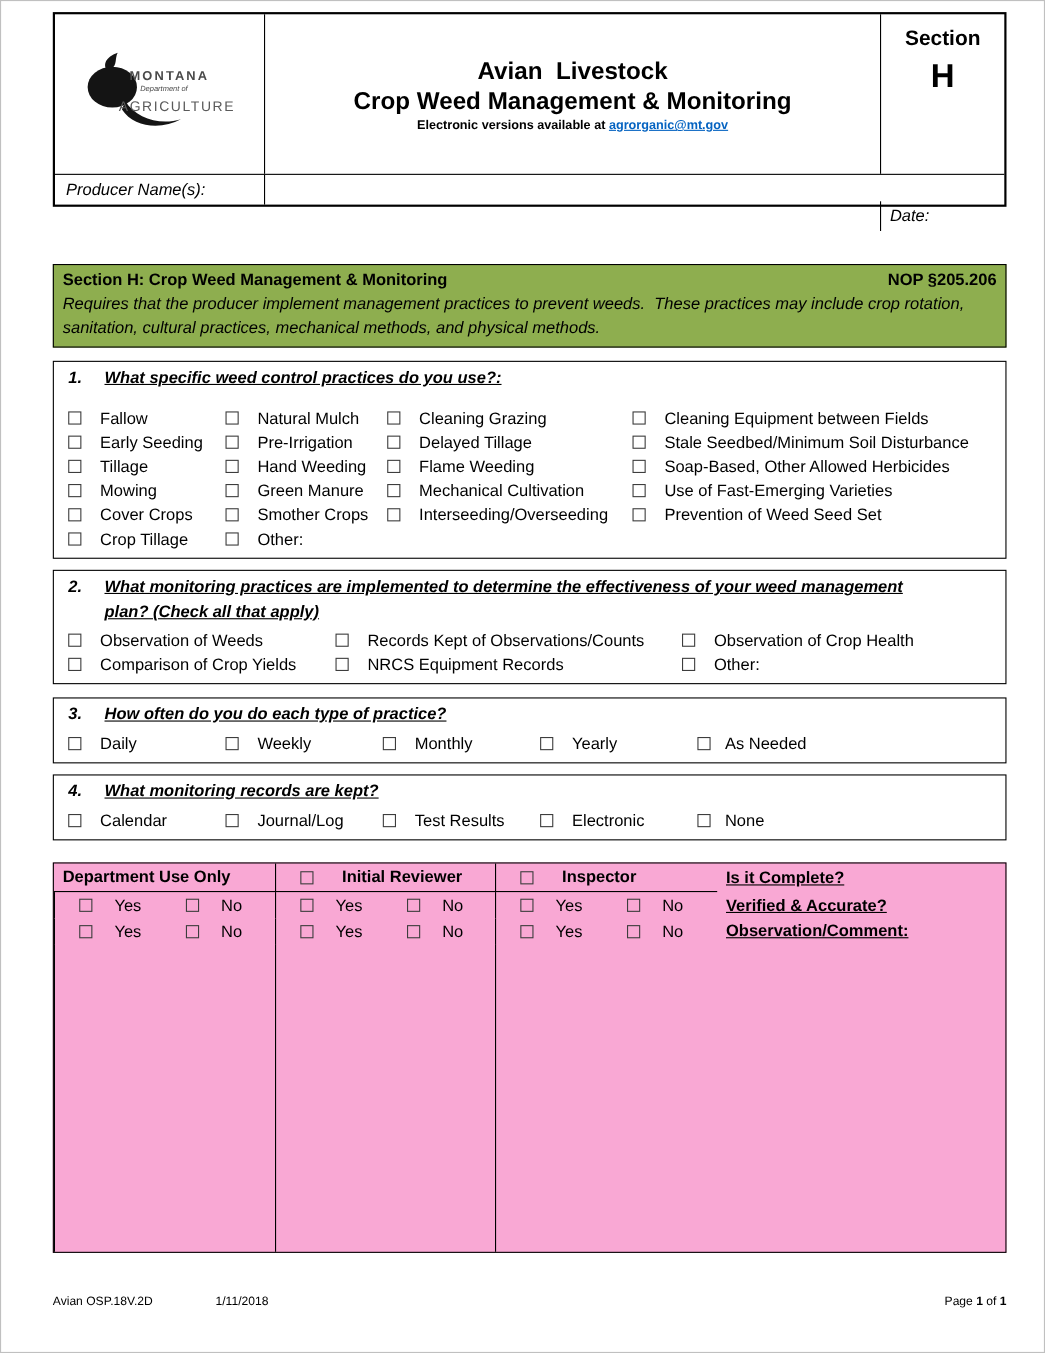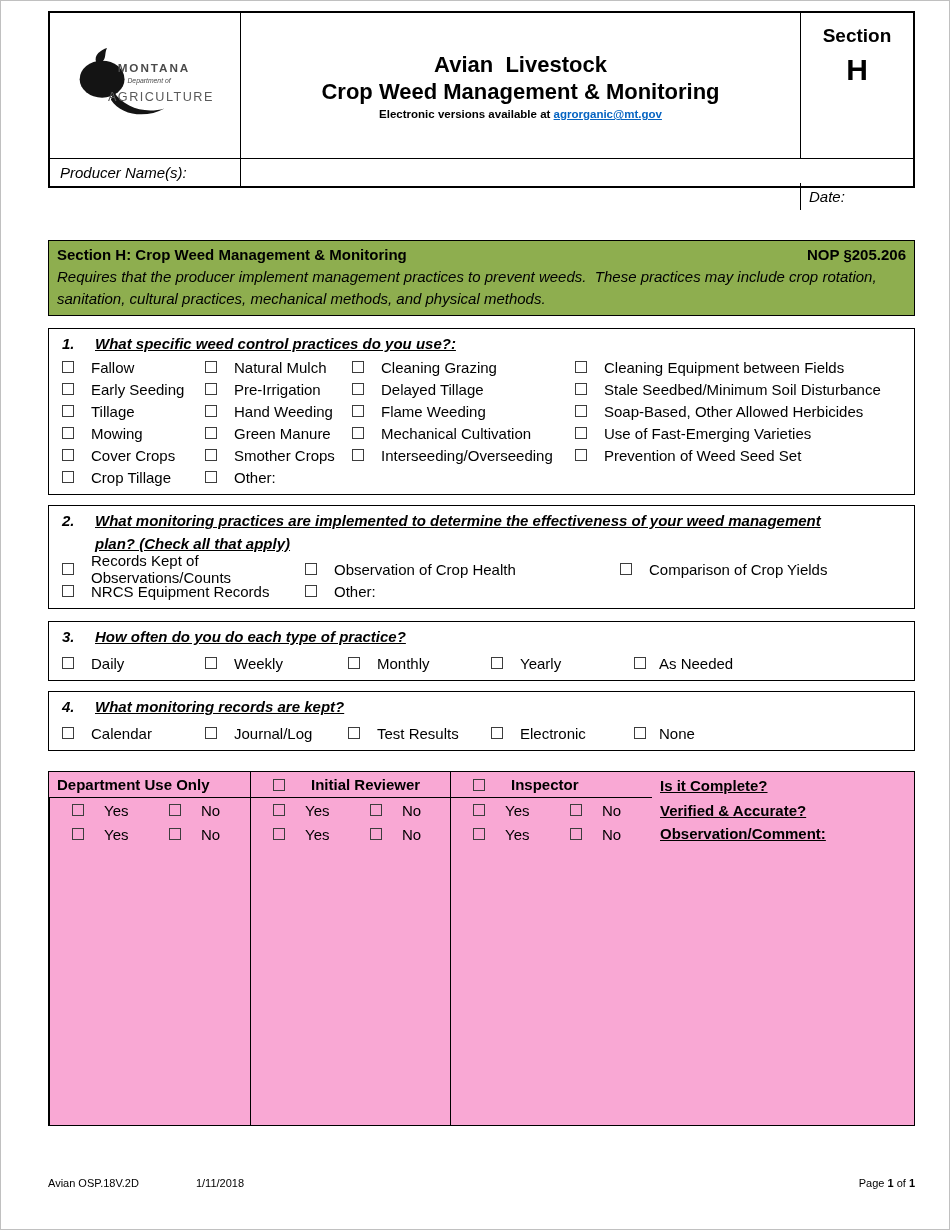--- a/index.html
+++ b/index.html
@@ -34,21 +34,21 @@
   .banner-desc { font-style:italic; white-space:pre-wrap; }
 
   
   .q-box { border:1.5px solid #000; padding:3px 12px 6px 13px; margin-top:12px; font-size:15px; }
   .q-heading-row { display:flex; line-height:24px; }
   .q-num { width:33px; font-weight:bold; font-style:italic; flex:none; }
   .q-heading { font-weight:bold; font-style:italic; text-decoration:underline; }
   .cb { display:inline-block; width:12px; height:12px; border:1px solid #3d3d3d; flex:none; background:transparent; }
   .cb-item { display:flex; align-items:center; gap:17px; height:22px; font-size:15px; }
 
-  .q1-cols { display:flex; margin-top:0; }
+  .q1-cols { display:flex; margin-top:13px; }
   .q1-col { display:flex; flex-direction:column; }
   .q1-col.c1 { width:143px; } .q1-col.c2 { width:147px; } .q1-col.c3 { width:223px; } .q1-col.c4 { flex:1; }
 
   .q2-grid { display:grid; grid-template-columns:243px 315px 1fr; margin-top:3px; }
   .row-items { display:flex; margin-top:3px; }
   .row-items .cb-item { width:143px; }
   .row-items .cb-item:last-child { width:auto;gap:13px; }
 
   
   .dept-table { margin-top:20px; height:355px; background:#f9a8d4; border:1.5px solid #000;
@@ -226,20 +226,24 @@
     <div class="q-box" style="margin-top:10px;">
       <div class="q-heading-row">
         <span class="q-num">2.</span>
         <span style="line-height:23px;">
           <span class="q-heading">What monitoring practices are implemented to determine the effectiveness of your weed management</span><br>
           <span class="q-heading">plan? (Check all that apply)</span>
         </span>
       </div>
       <div class="q2-grid">
 
+      <div class="cb-item">
+            <span class="cb"></span>
+            <span>Observation of Weeds</span>
+          </div>
           <div class="cb-item">
             <span class="cb"></span>
             <span>Records Kept of Observations/Counts</span>
           </div>
           <div class="cb-item">
             <span class="cb"></span>
             <span>Observation of Crop Health</span>
           </div>
           <div class="cb-item">
             <span class="cb"></span>

